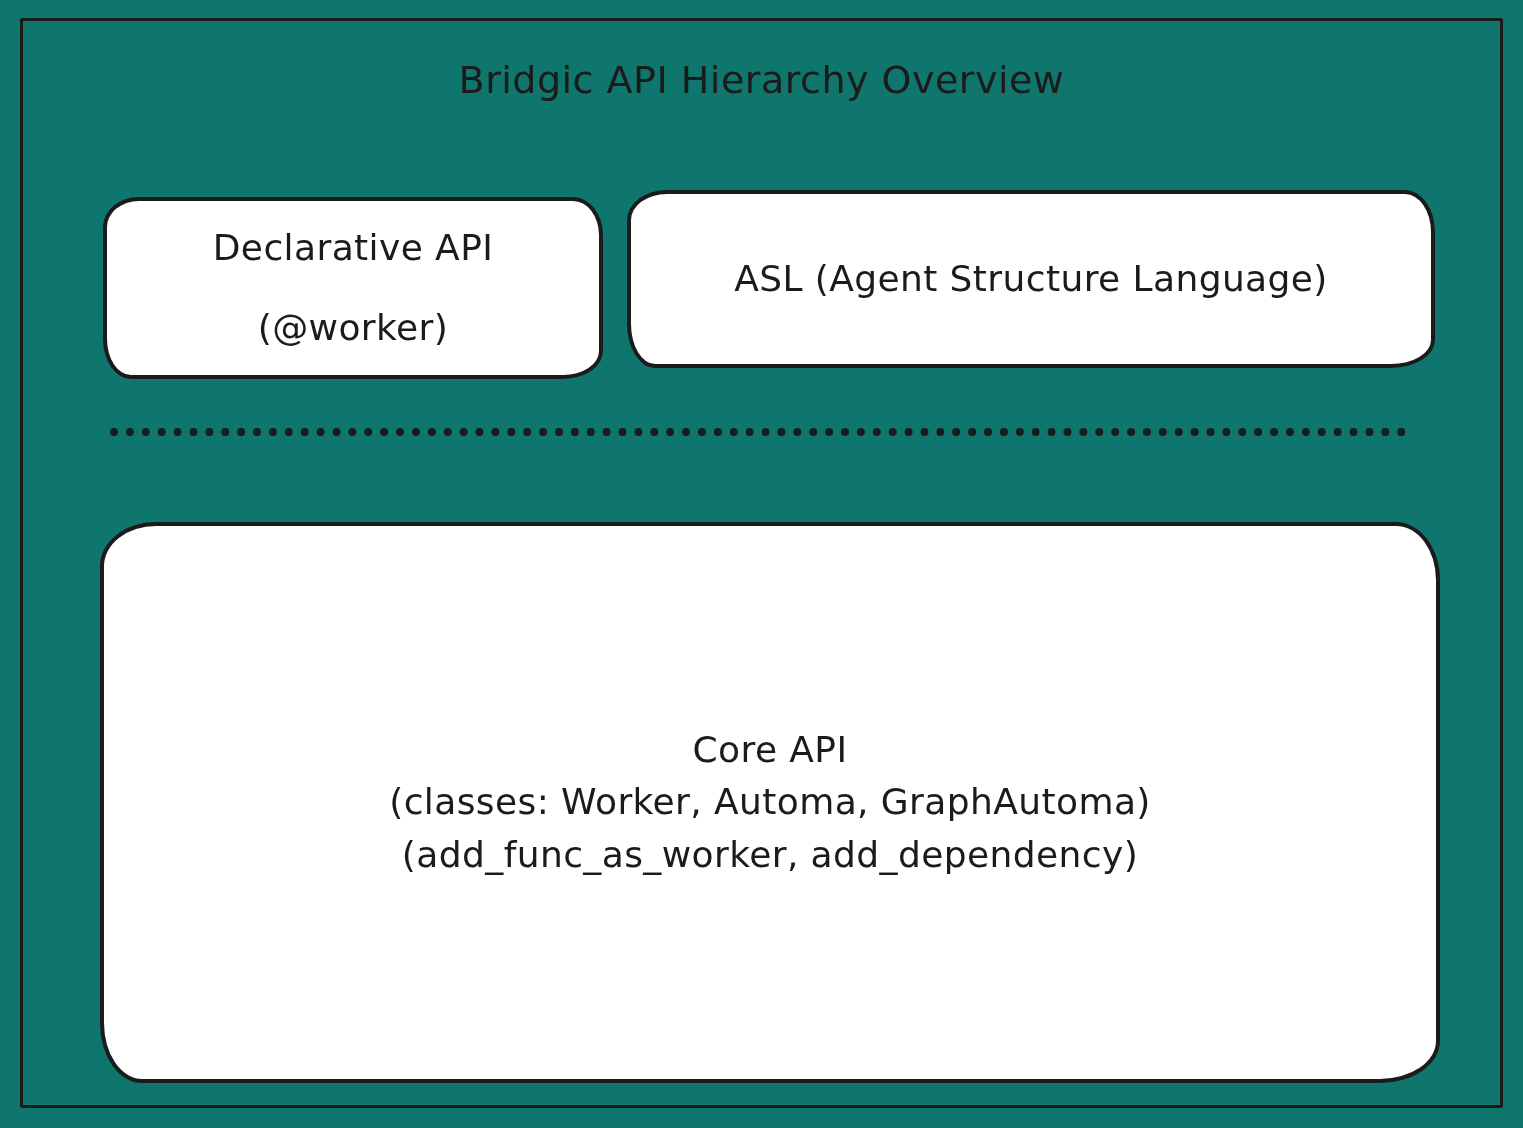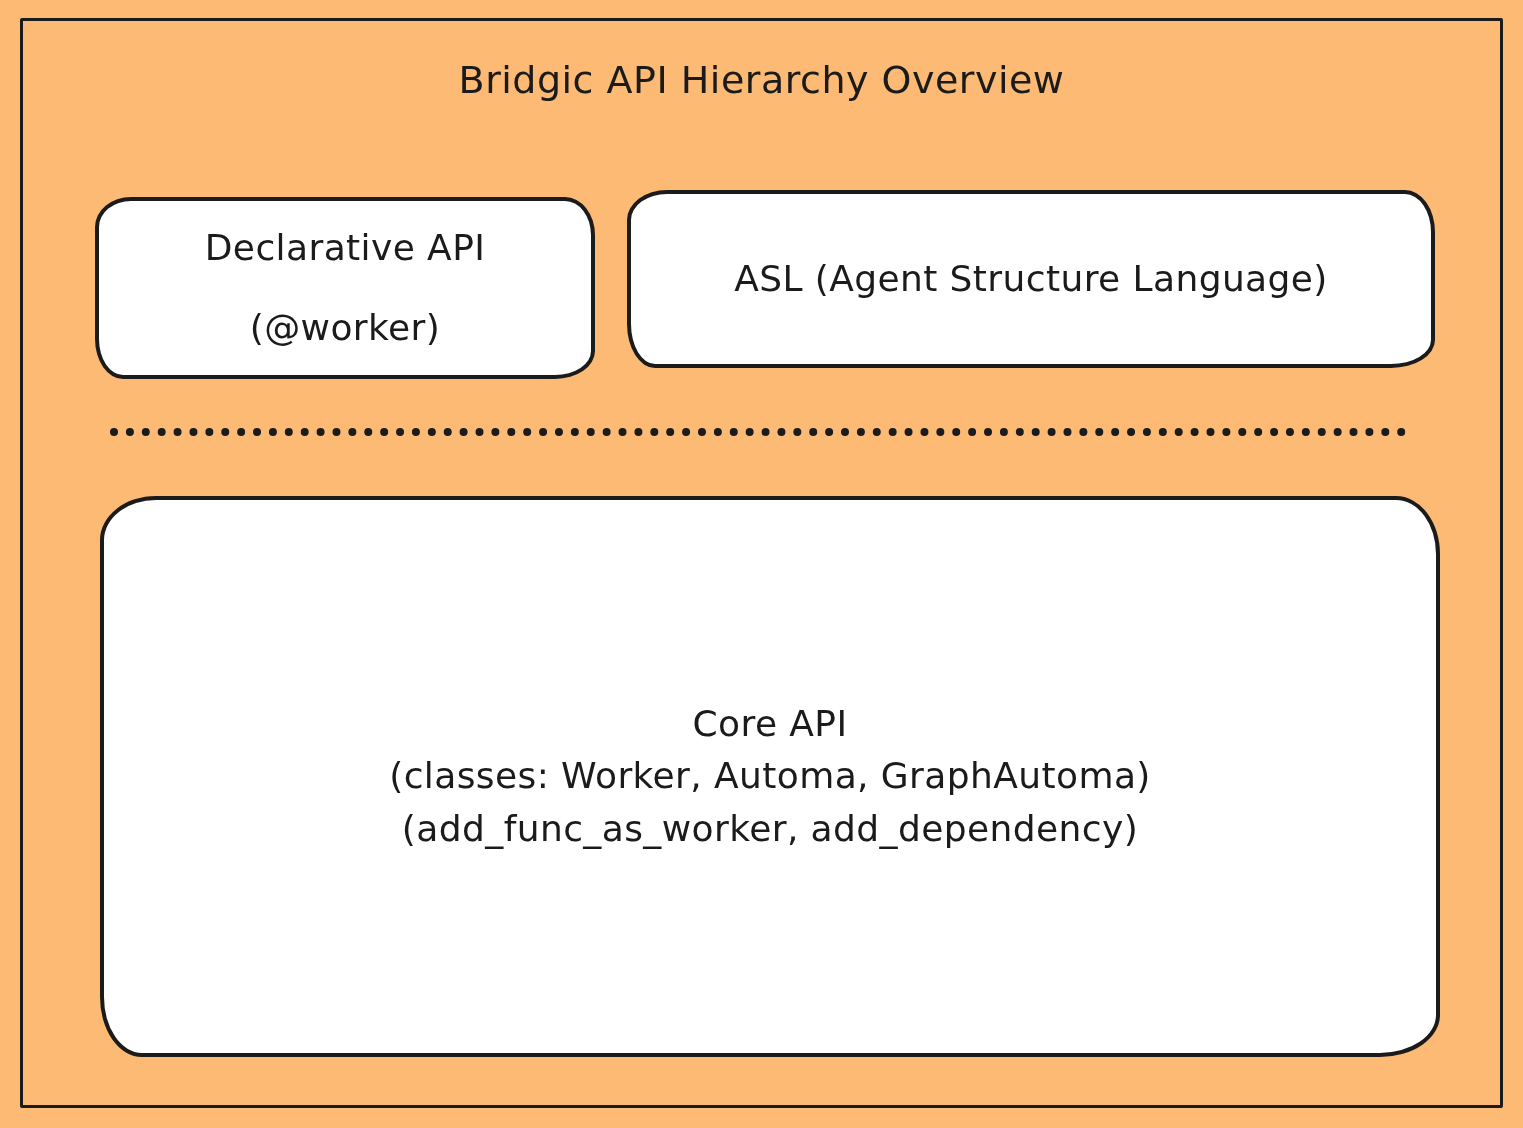--- a/index.html
+++ b/index.html
@@ -4,21 +4,21 @@
 <style>
   html, body {
     margin: 0;
     padding: 0;
     background: #ffffff;
   }
   .canvas {
     position: relative;
     width: 1523px;
     height: 1128px;
-    background: #fdba74;
+    background: #0f766e;
     font-family: "DejaVu Sans", "Liberation Sans", sans-serif;
     color: #1b1b1b;
     overflow: hidden;
   }
   .outer-frame {
     position: absolute;
     left: 20px;
     top: 18px;
     right: 20px;
     bottom: 20px;
@@ -42,38 +42,38 @@
     display: flex;
     flex-direction: column;
     align-items: center;
     justify-content: center;
     text-align: center;
     font-size: 36px;
     line-height: 1.45;
     letter-spacing: 0.4px;
   }
   .box-declarative {
-    left: 95px;
+    left: 103px;
     top: 197px;
     width: 492px;
     height: 174px;
     border-radius: 36px 30px 40px 28px / 30px 38px 28px 40px;
     gap: 28px;
   }
   .box-asl {
     left: 627px;
     top: 190px;
     width: 800px;
     height: 170px;
     border-radius: 40px 30px 44px 28px / 30px 42px 28px 44px;
     align-items: center;
   }
   .box-core {
     left: 100px;
-    top: 496px;
+    top: 522px;
     width: 1332px;
     height: 553px;
     border-radius: 56px 44px 60px 42px / 44px 58px 42px 60px;
   }
   .separator {
     position: absolute;
     left: 110px;
     top: 428px;
     width: 1296px;
     height: 0;

